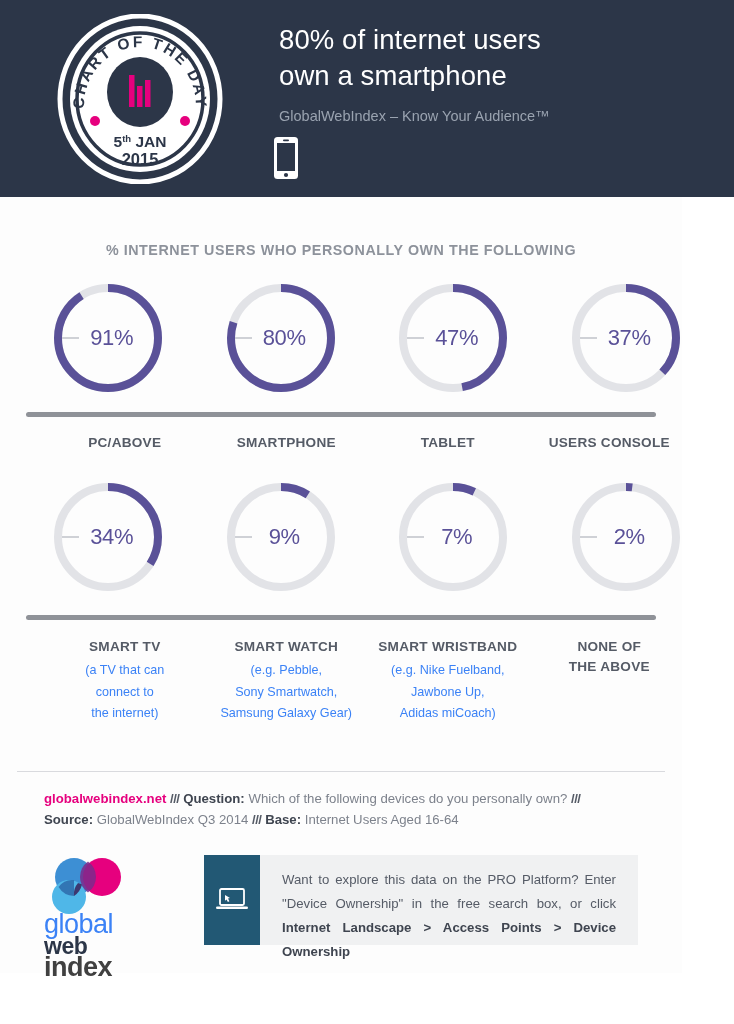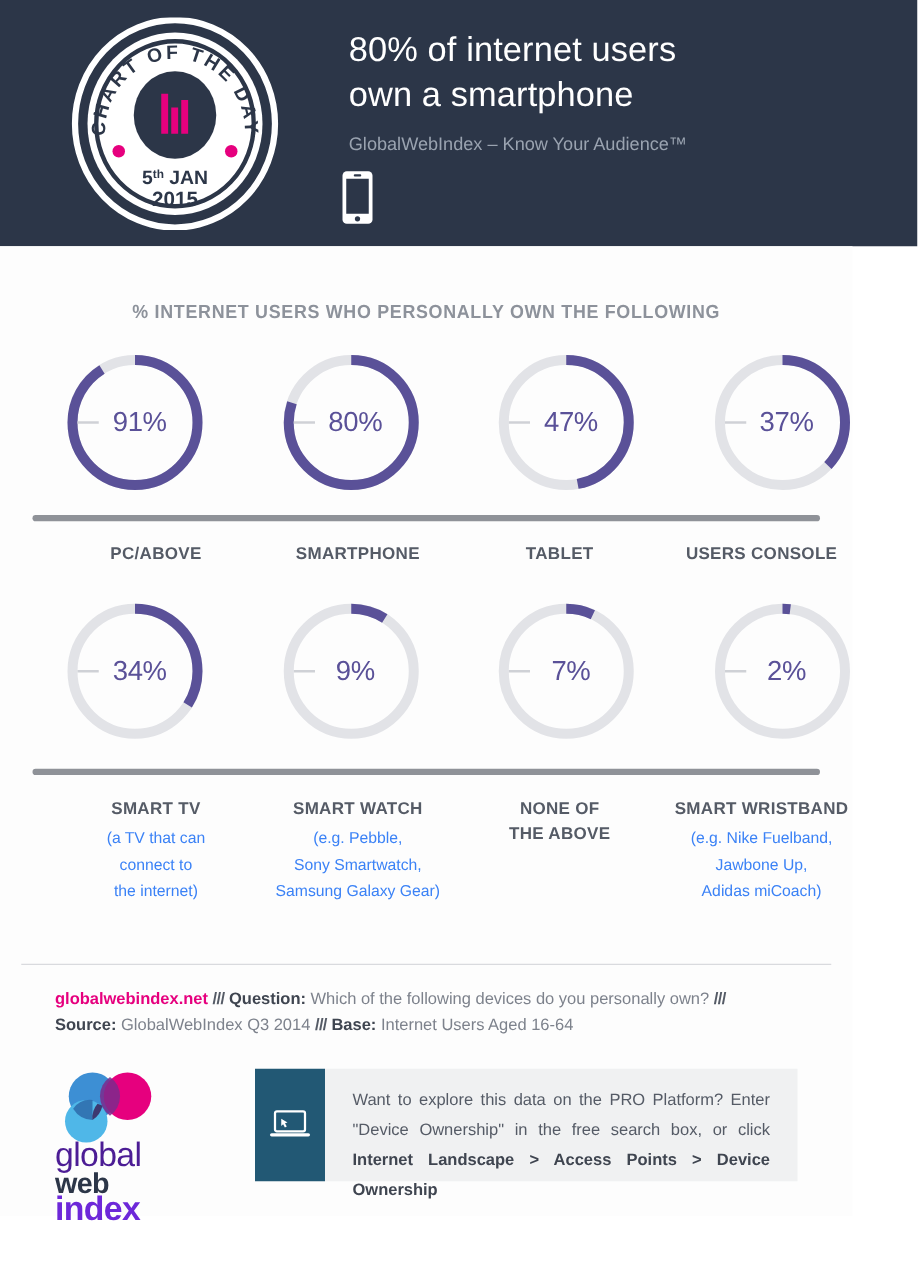--- a/index.html
+++ b/index.html
@@ -199,29 +199,29 @@
     width: 110px;
     flex: 0 0 110px;
     padding-top: 2px;
   }
   .logo-circles { display: block; }
   .logo-word {
     margin-top: -2px;
     line-height: 0.88;
   }
   .logo-word .l1 {
-    font-size: 27px; color: #4c1d95; font-weight: 400;
+    font-size: 27px; color: #3b82f6; font-weight: 400;
     letter-spacing: -0.5px; display: block;
   }
   .logo-word .l2 {
     font-size: 23px; color: #2c3648; font-weight: 700;
     letter-spacing: -0.5px; display: block;
   }
   .logo-word .l3 {
-    font-size: 27px; color: #6d28d9; font-weight: 700;
+    font-size: 27px; color: #404040; font-weight: 700;
     letter-spacing: -0.5px; display: block;
   }
 
   .cta {
     margin-left: 50px;
     display: flex;
     align-items: stretch;
     flex: 1 1 auto;
     height: 90px;
   }
@@ -420,28 +420,28 @@
 connect to
 the internet)</div>
     </div>
     <div class="label-cell">
       <div class="label-main">SMART WATCH</div>
       <div class="label-sub">(e.g. Pebble,
 Sony Smartwatch,
 Samsung Galaxy Gear)</div>
     </div>
     <div class="label-cell">
-      <div class="label-main">NONE OF
-THE ABOVE</div>
-    </div>
-    <div class="label-cell">
       <div class="label-main">SMART  WRISTBAND</div>
       <div class="label-sub">(e.g. Nike Fuelband,
 Jawbone Up,
 Adidas miCoach)</div>
+    </div>
+    <div class="label-cell">
+      <div class="label-main">NONE OF
+THE ABOVE</div>
     </div>
   </div>
 
   <div class="foot-rule"></div>
 
   <div class="source-block">
     <div>
       <span class="src-site">globalwebindex.net</span>
       <span class="src-slash">///</span>
       <span class="src-key">Question:</span>

